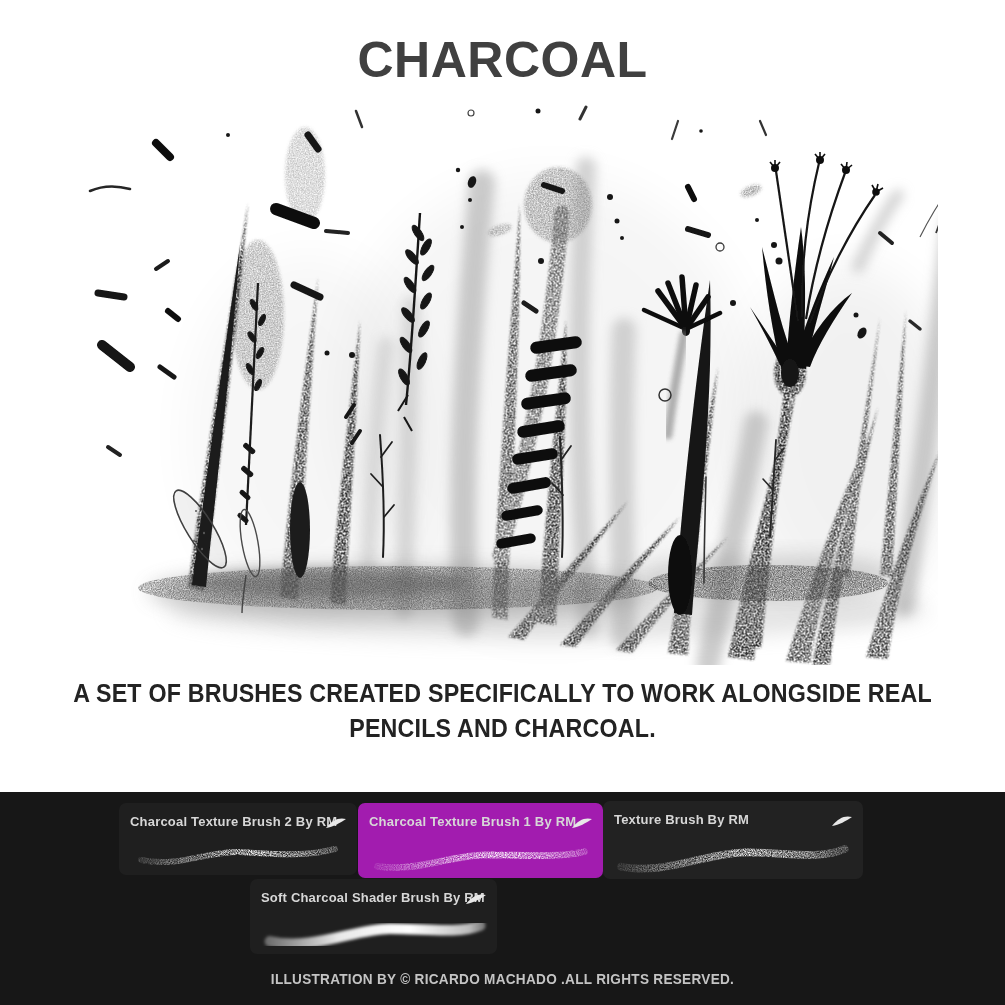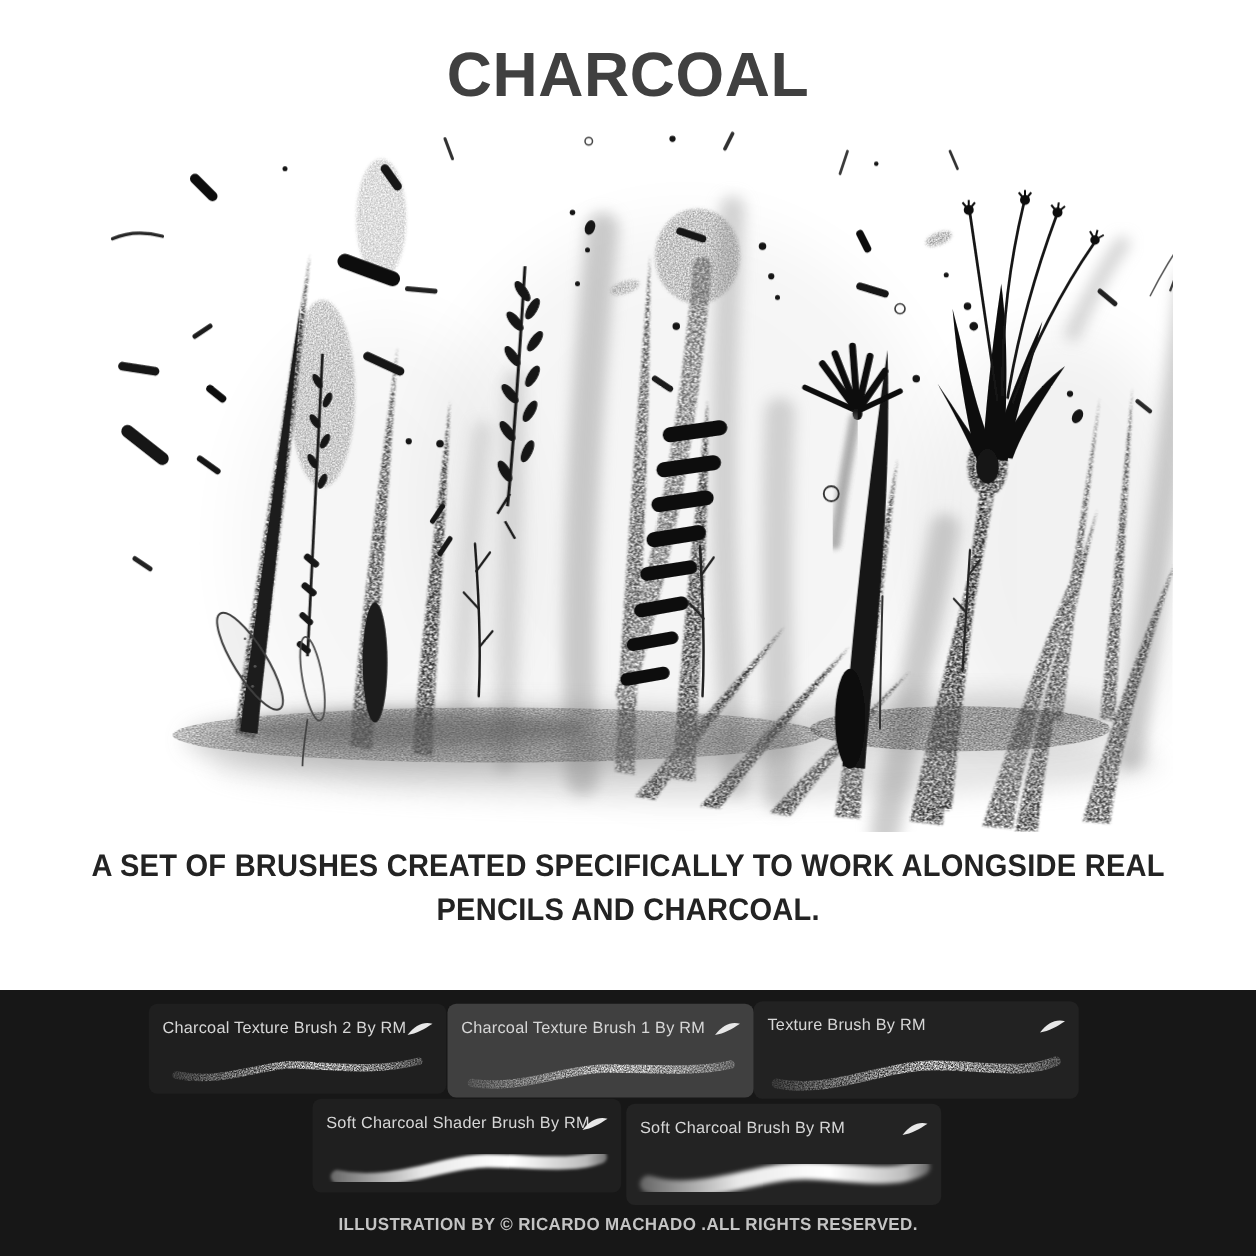--- a/index.html
+++ b/index.html
@@ -21,27 +21,27 @@
   }
   .band{
     position:absolute;left:0;top:792px;width:1005px;height:213px;
     background:#171717;
   }
   .panel{
     position:absolute;border-radius:7px;background:#202020;
   }
   .panel .plabel{
     position:absolute;left:11px;top:11px;
-    font-size:13px;font-weight:400;color:#d7d7d7;letter-spacing:0.2px;
+    font-size:13px;font-weight:700;color:#d7d7d7;letter-spacing:0.2px;
     white-space:nowrap;
   }
   .panel .swoosh{position:absolute;right:10px;top:13px;width:22px;height:14px;}
   .panel .preview{position:absolute;left:5px;bottom:1px;}
   .pA{left:119px;top:803px;width:238px;height:72px;background:#1f1f1f;}
-  .pB{left:358px;top:803px;width:245px;height:75px;background:#404040;}
+  .pB{left:358px;top:803px;width:245px;height:75px;background:#a21caf;}
   .pC{left:603px;top:801px;width:260px;height:78px;background:#222222;}
   .pD{left:250px;top:879px;width:247px;height:75px;background:#1f1f1f;}
   .pE{left:501px;top:883px;width:252px;height:81px;background:#232323;}
   .footer{
     position:absolute;top:971px;left:0;right:0;text-align:center;
     font-size:14px;font-weight:700;color:#c4c4c4;letter-spacing:0.3px;
     transform:scaleX(0.97);transform-origin:center;
   }
 </style>
 </head>
@@ -373,26 +373,17 @@
     <div class="panel pD" style="left:250px;top:87px;">
       <span class="plabel">Soft Charcoal Shader Brush By RM</span>
       <svg class="swoosh" viewBox="0 0 22 14">
         <path d="M1,12 C7,4 14,1 21,3 C15,7 8,11 1,12 Z" fill="#e8e8e8"></path>
       </svg>
       <svg class="preview" width="238" height="38" viewBox="0 0 226 34">
         <path d="M14,24 C55,33 95,12 128,12 C162,12 192,17 214,9" fill="none" stroke="url(#gradS)" stroke-width="10" stroke-linecap="round" filter="url(#sb)"></path>
       </svg>
     </div>
 
-    <div class="panel pE" style="left:501px;top:91px;">
-      <span class="plabel">Soft Charcoal Brush By RM</span>
-      <svg class="swoosh" viewBox="0 0 22 14">
-        <path d="M1,12 C7,4 14,1 21,3 C15,7 8,11 1,12 Z" fill="#e8e8e8"></path>
-      </svg>
-      <svg class="preview" width="242" height="44" viewBox="0 0 226 40">
-        <path d="M12,26 C50,38 95,15 130,16 C168,17 196,24 216,13" fill="none" stroke="url(#gradS)" stroke-width="13" stroke-linecap="round" filter="url(#sb)"></path>
-      </svg>
-    </div>
 
     <div class="footer" style="top:179px;">ILLUSTRATION BY © RICARDO MACHADO .ALL RIGHTS RESERVED.</div>
   </div>
 
 </div>
 
 </body></html>

